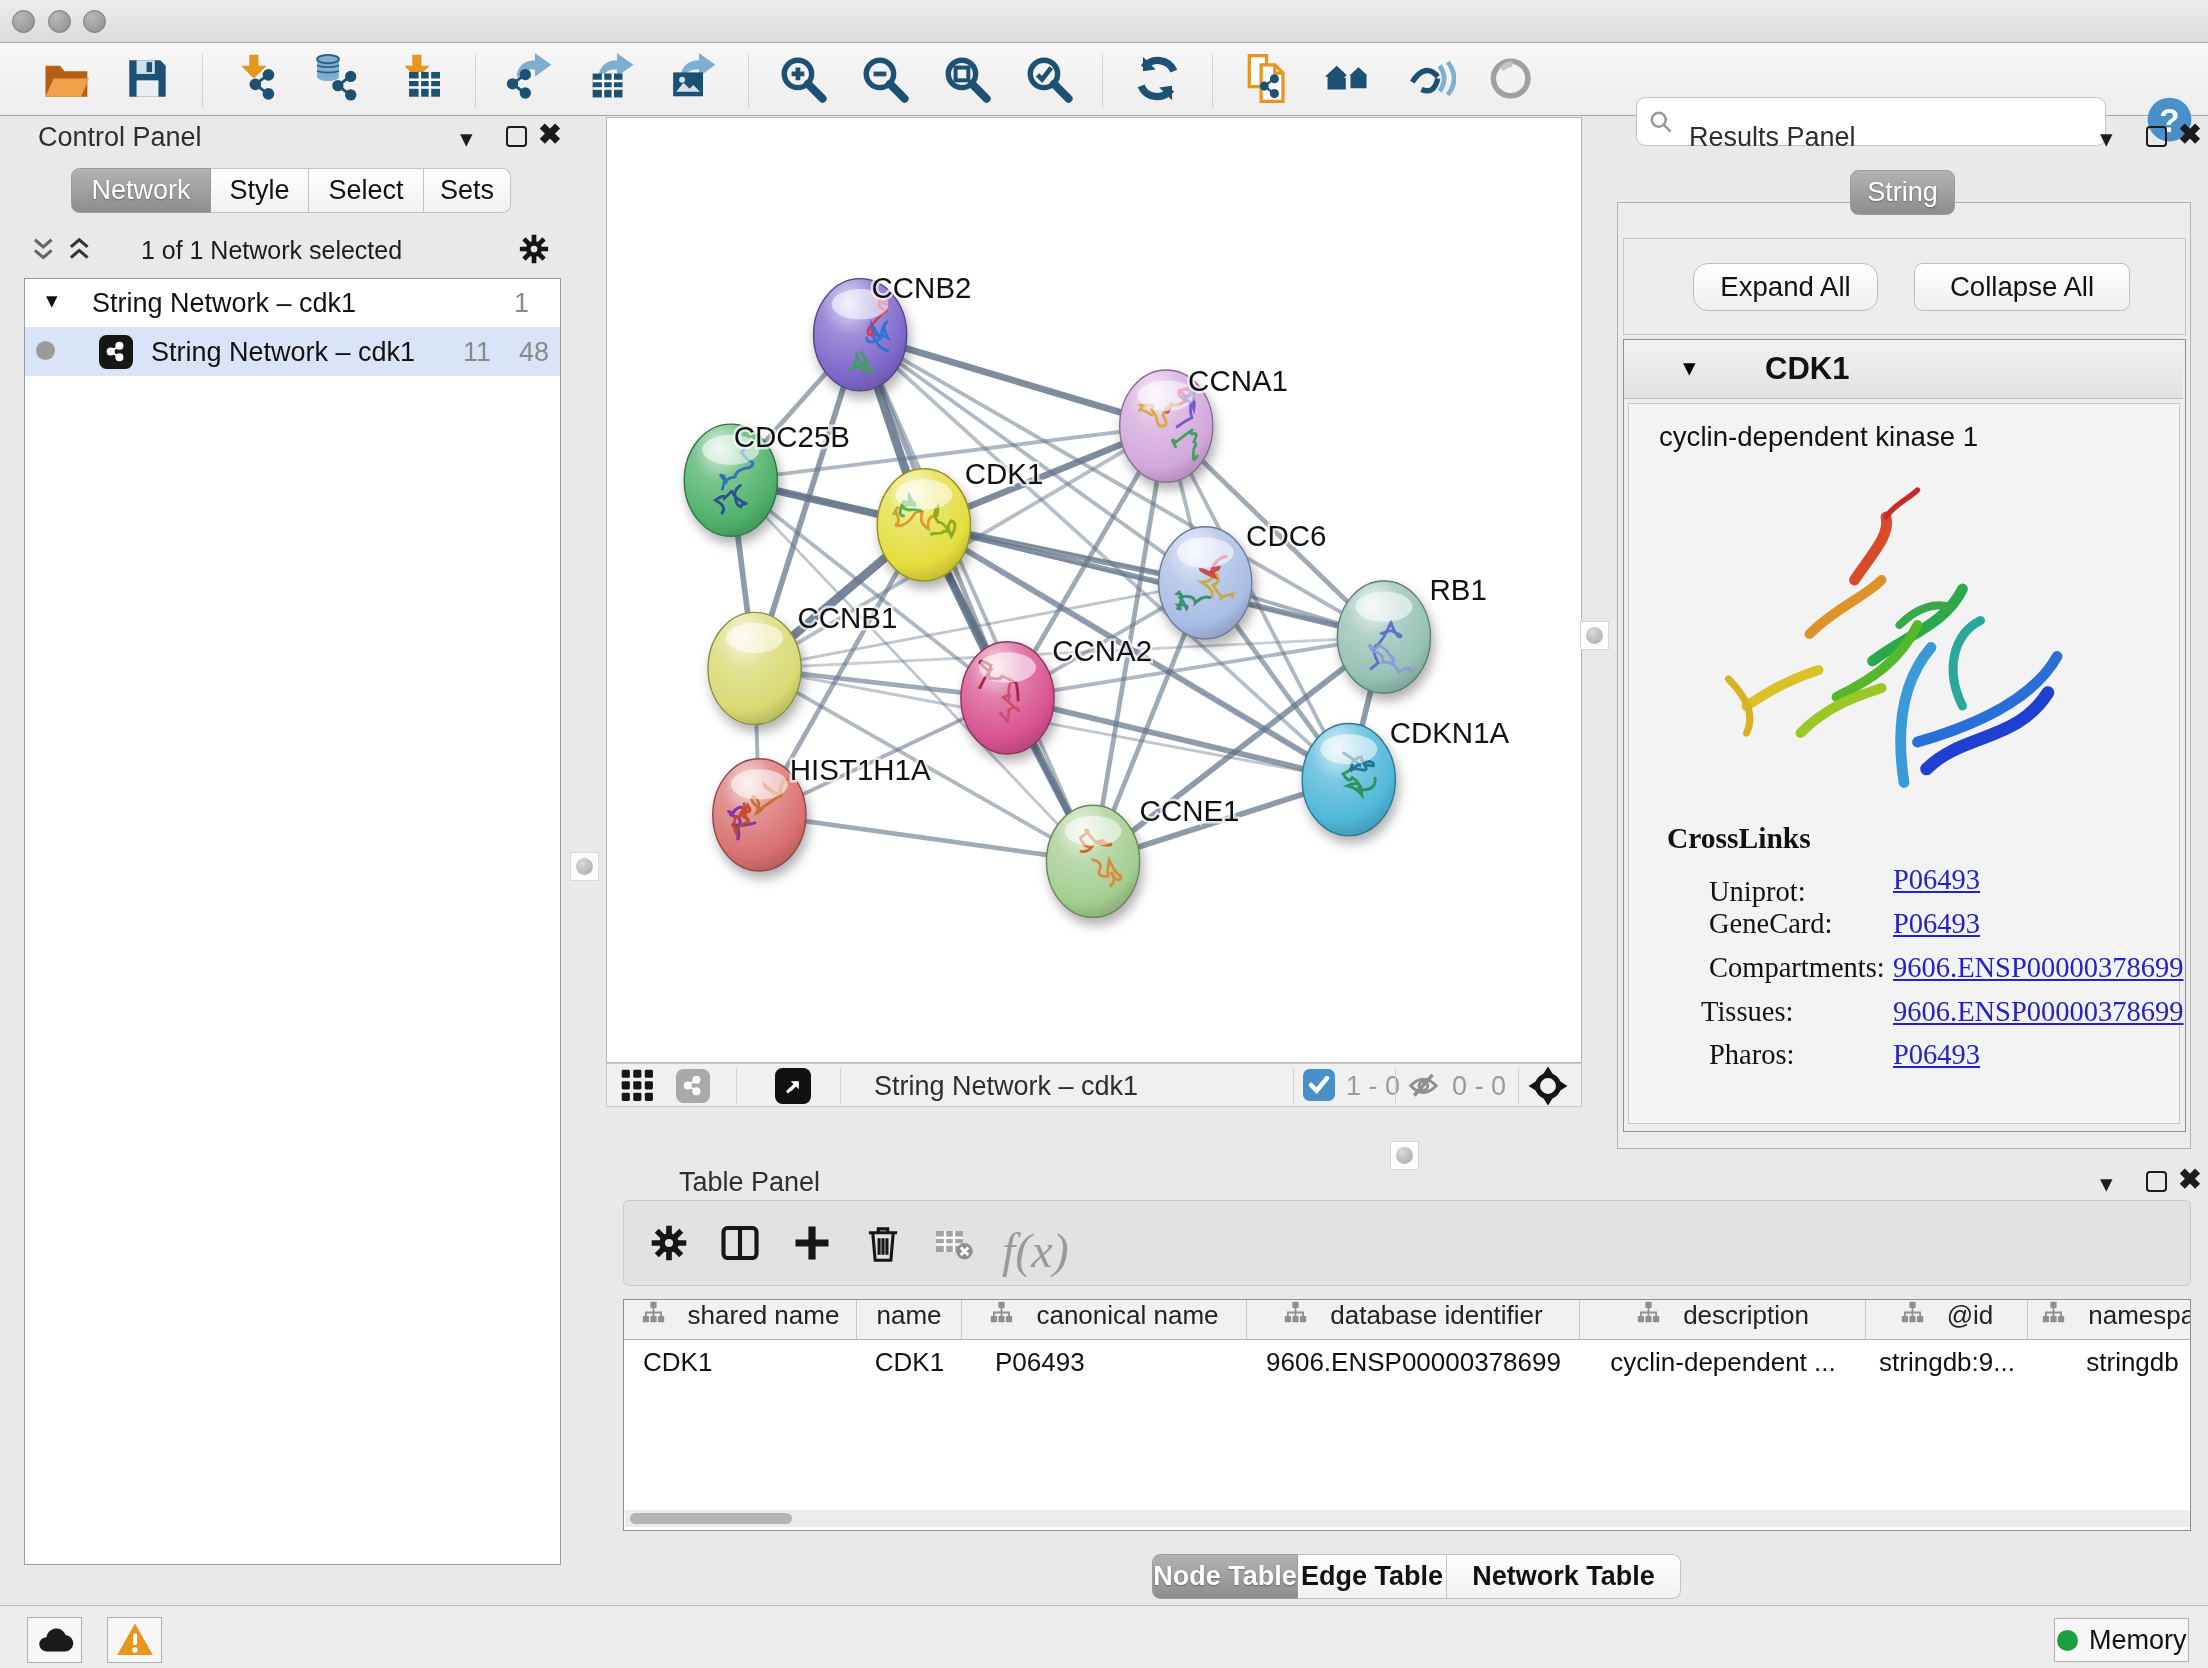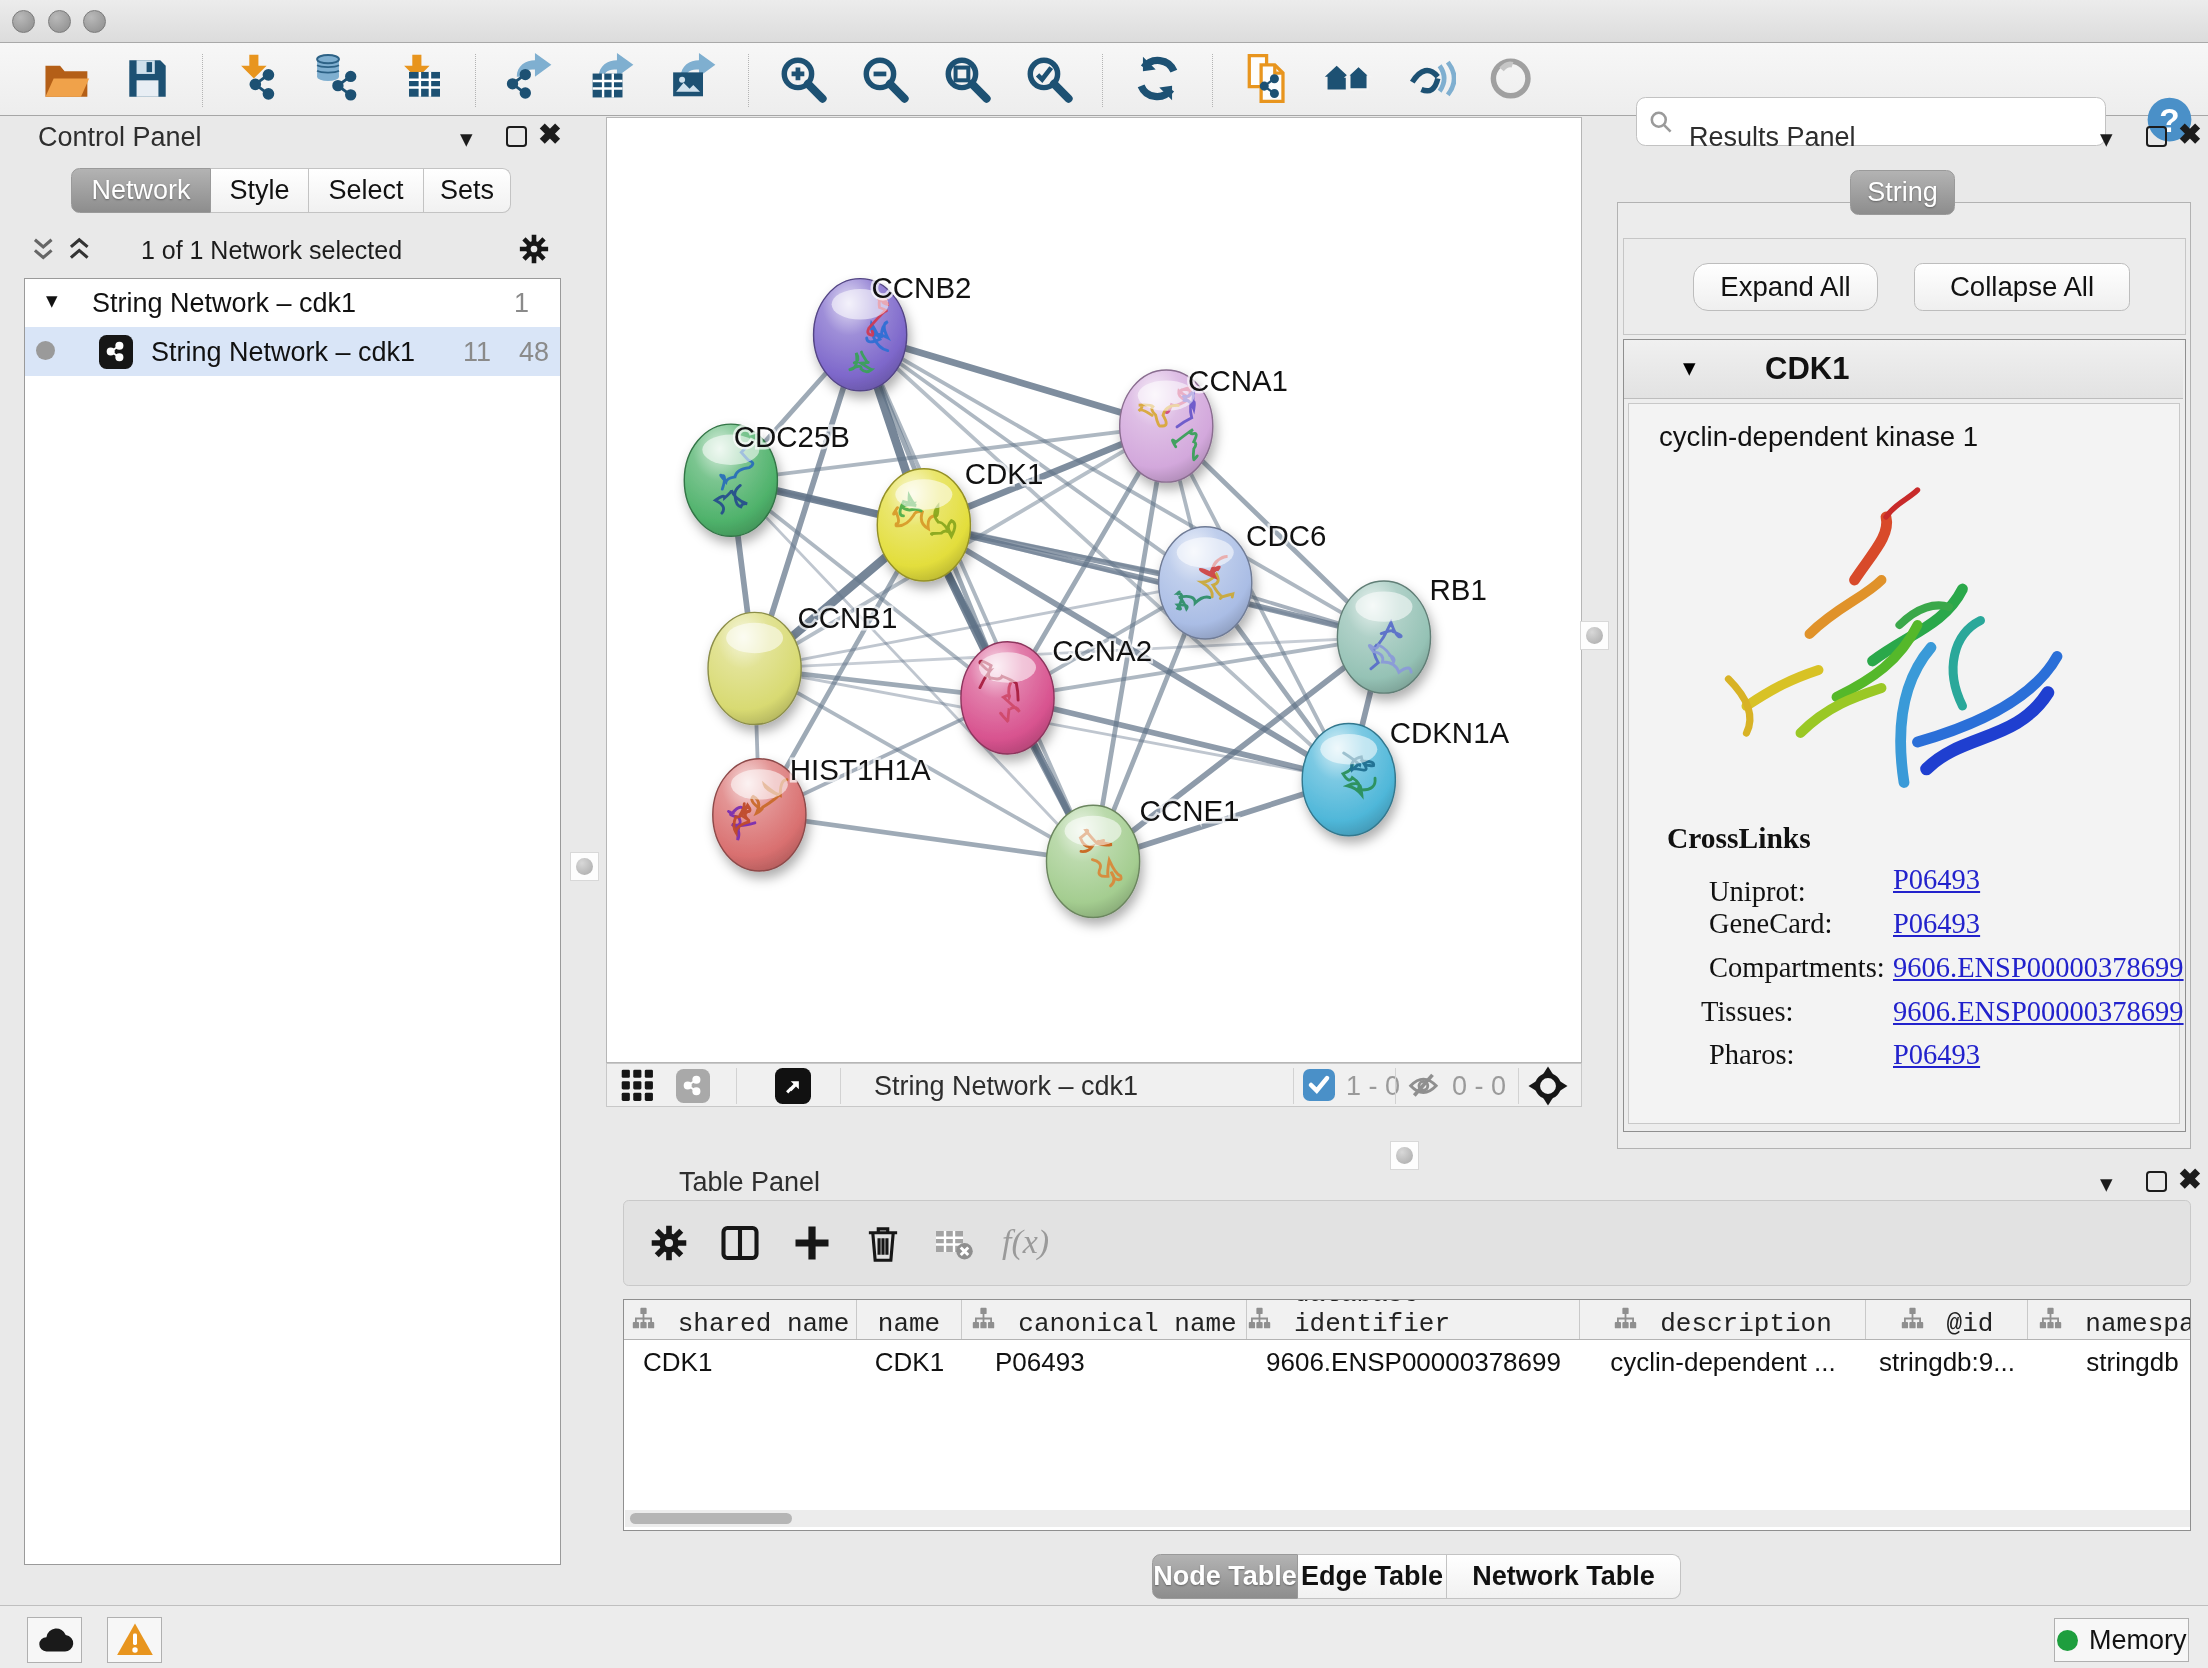--- a/index.html
+++ b/index.html
@@ -69,21 +69,21 @@
   #rp-entry-head { position:absolute; left:1624px; top:340px; width:559px; height:59px; background:linear-gradient(#f0f0f0,#e2e2e2); border-bottom:1.9px solid #bdbdbd; }
   #rp-entry-body { position:absolute; left:1628px; top:403px; width:552px; height:721px; background:#f3f3f3; border:1px solid #c8c8c8; }
   .xl-label { font-family:"Liberation Serif", serif; font-size:28.5px; color:#111; }
   .xl-link { font-family:"Liberation Serif", serif; font-size:28.5px; color:#2222cc; text-decoration:underline; }
 
   
   #tp-toolbar { position:absolute; left:623px; top:1200px; width:1568px; height:86px; background:#e2e2e2; border:1.9px solid #c9c9c9; border-radius:5.7px; }
   .tp-icon { position:absolute; top:1219px; width:48px; height:48px; display:flex; align-items:center; justify-content:center; background:none; border:none; }
   #tp-table { position:absolute; left:623px; top:1299px; width:1568px; height:232px; background:#fff; border:1.9px solid #8f8f8f; overflow:hidden; }
   #tp-head { display:flex; height:40px; background:#f1f1f1; border-bottom:1.9px solid #b3b3b3; }
-  .th { display:flex; align-items:flex-end; justify-content:center; gap:22px; font-size:26px; color:#222; border-right:1.9px solid #c9c9c9; overflow:hidden; flex:none;font-family:Liberation Mono, monospace; }
+  .th { display:flex; align-items:flex-start; justify-content:center; gap:22px; font-size:26px; color:#222; border-right:1.9px solid #c9c9c9; overflow:hidden; flex:none; }
   #tp-row { display:flex; height:44px; background:#fff; }
   .td { display:flex; align-items:center; font-size:26px; color:#111; overflow:hidden; flex:none; }
   #tp-hscroll { position:absolute; left:625px; top:1510px; width:1565px; height:17px; background:#ececec; }
   #tp-thumb { position:absolute; left:4.8px; top:2.9px; width:162px; height:11.4px; border-radius:5.7px; background:#b5b5b5; }
 
   
   #statusbar { position:absolute; left:0; top:1605px; width:2208px; height:63px; background:#ececec; border-top:1.9px solid #bfbfbf; }
   .sb-btn { position:absolute; top:11.4px; width:55px; height:46px; background:#f7f7f7; border:1.9px solid #b0b0b0;
     display:flex; align-items:center; justify-content:center; }
   #memory-btn { position:absolute; left:2054px; top:12.4px; width:135px; height:44px; background:#f7f7f7; border:1.9px solid #b0b0b0;
@@ -710,21 +710,21 @@
 <button class="tp-icon" style="left:930px;">
   <svg width="42" height="42" viewBox="0 0 28 28">
       <rect x="2" y="6" width="18" height="14" fill="#a3a3a3"></rect>
       <g stroke="#fff" stroke-width="1.6" fill="none">
         <path d="M2 10.5h18M2 15h18M8 6v14M14 6v14"></path>
       </g>
       <circle cx="21" cy="19.5" r="5.5" fill="#8f8f8f"></circle>
       <path d="M18.5 17l5 5M23.5 17l-5 5" stroke="#fff" stroke-width="2"></path>
     </svg>
 </button>
-<span class="abs" style="left:1002px; top:1223px; font-family:'Liberation Serif', serif; font-style:italic; font-size:34px; color:#9a9a9a;">f(x)</span>
+<span class="abs" style="left:1002px; top:1223px; font-family:'Liberation Serif', serif; font-style:italic; font-size:48px; color:#9a9a9a;">f(x)</span>
 
 <div id="tp-table">
   <div id="tp-head">
       <div class="th" style="width:233px">
         <span><svg width="25" height="25" viewBox="0 0 28 28">
             <g fill="#8f8f8f">
               <rect x="10.5" y="2" width="7" height="7" rx="1"></rect>
               <rect x="2" y="18" width="7" height="7" rx="1"></rect>
               <rect x="10.5" y="18" width="7" height="7" rx="1"></rect>
               <rect x="19" y="18" width="7" height="7" rx="1"></rect>

